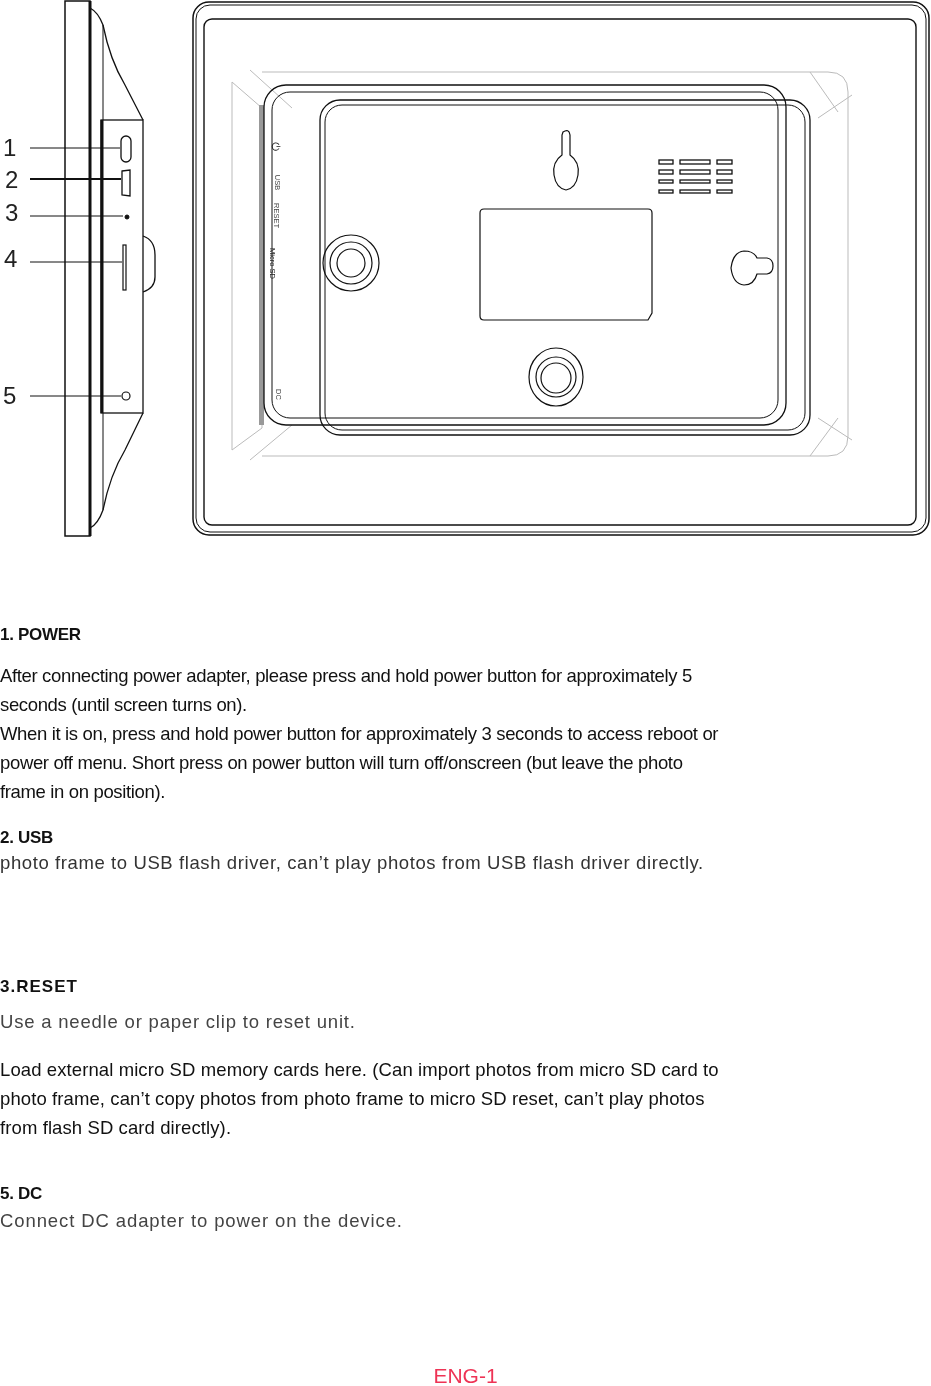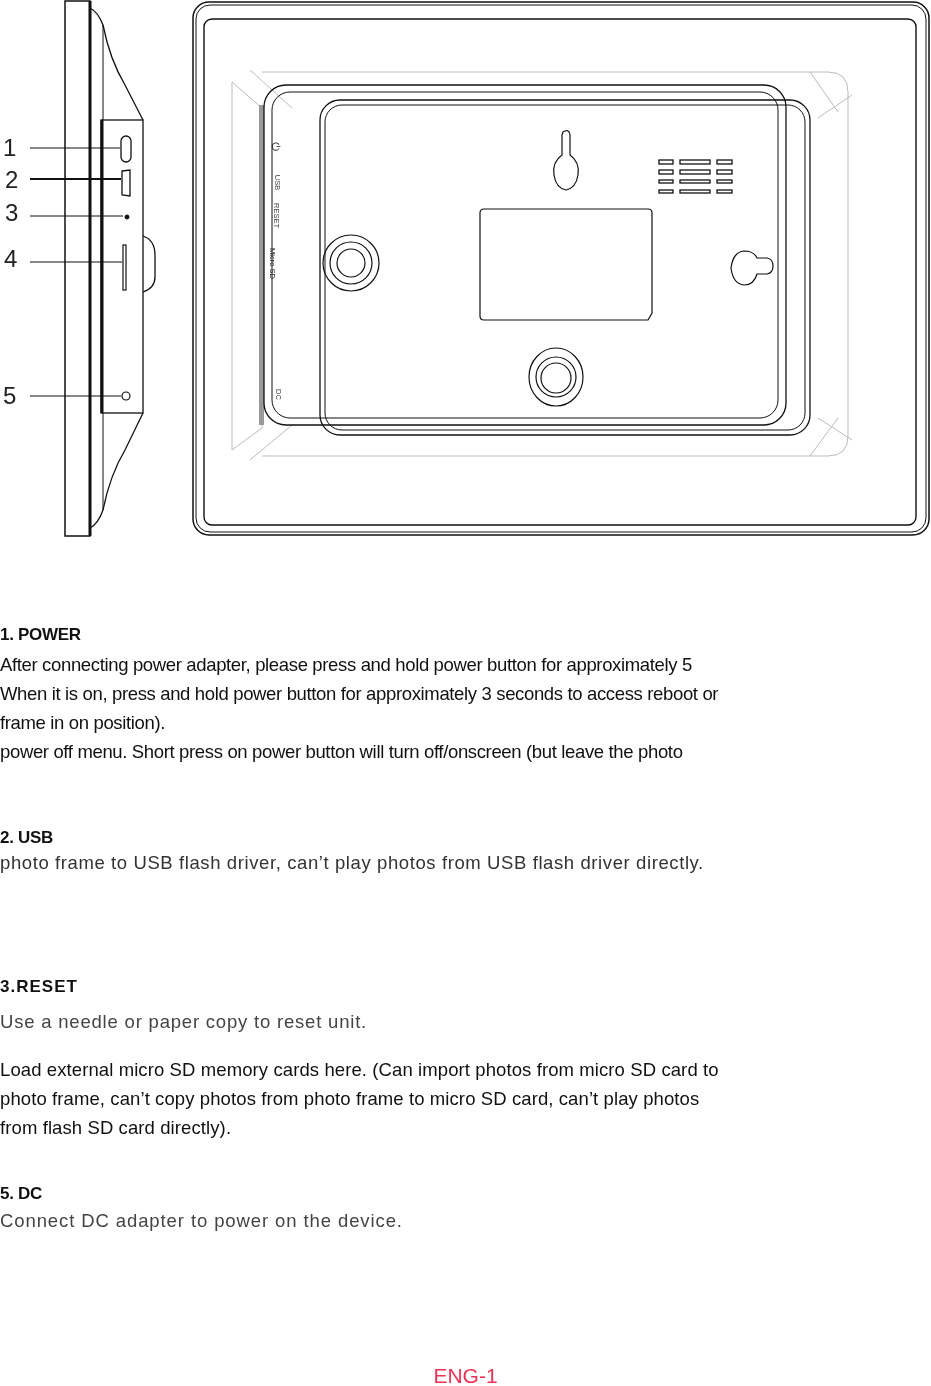--- a/index.html
+++ b/index.html
@@ -120,46 +120,47 @@
   
   <div class="callout-num" style="left:3px;top:136px;">1</div>
   <div class="callout-num" style="left:5px;top:168px;">2</div>
   <div class="callout-num" style="left:5px;top:201px;">3</div>
   <div class="callout-num" style="left:4px;top:247px;">4</div>
   <div class="callout-num" style="left:3px;top:384px;">5</div>
 </div>
 
 <div class="section" style="top:625px;">
   <h3 class="sec-title">1. POWER</h3>
-  <div style="margin-top:5px;">
+  <div style="margin-top:16px;">
     <p class="sec-body">After connecting power adapter, please press and hold power button for approximately 5</p>
+    <p class="sec-body">seconds (until screen turns on).</p>
     <p class="sec-body">When it is on, press and hold power button for approximately 3 seconds to access reboot or</p>
+    <p class="sec-body">power off menu. Short press on power button will turn off/onscreen (but leave the photo</p>
     <p class="sec-body">frame in on position).</p>
-    <p class="sec-body">power off menu. Short press on power button will turn off/onscreen (but leave the photo</p>
   </div>
 </div>
 
 <div class="section" style="top:828px;">
   <h3 class="sec-title">2. USB</h3>
   <div style="margin-top:0px;">
     <p class="sec-body gray" style="line-height:30px;">photo frame to USB flash driver, can’t play photos from USB flash driver directly.</p>
   </div>
 </div>
 
 <div class="section" style="top:977px;">
   <h3 class="sec-title" style="letter-spacing:1px;">3.RESET</h3>
   <div style="margin-top:10px;">
-    <p class="sec-body gray2" style="letter-spacing:0.8px;">Use a needle or paper copy to reset unit.</p>
+    <p class="sec-body gray2" style="letter-spacing:0.8px;">Use a needle or paper clip to reset unit.</p>
   </div>
 </div>
 
 <div class="section" style="top:1039px;">
   <div style="margin-top:16px;">
     <p class="sec-body" style="letter-spacing:0.1px;">Load external micro SD memory cards here. (Can import photos from micro SD card to</p>
-    <p class="sec-body" style="letter-spacing:0.1px;">photo frame, can’t copy photos from photo frame to micro SD card, can’t play photos</p>
+    <p class="sec-body" style="letter-spacing:0.1px;">photo frame, can’t copy photos from photo frame to micro SD reset, can’t play photos</p>
     <p class="sec-body" style="letter-spacing:0.1px;">from flash SD card directly).</p>
   </div>
 </div>
 
 <div class="section" style="top:1184px;">
   <h3 class="sec-title">5. DC</h3>
   <div style="margin-top:2px;">
     <p class="sec-body gray2">Connect DC adapter to power on the device.</p>
   </div>
 </div>

